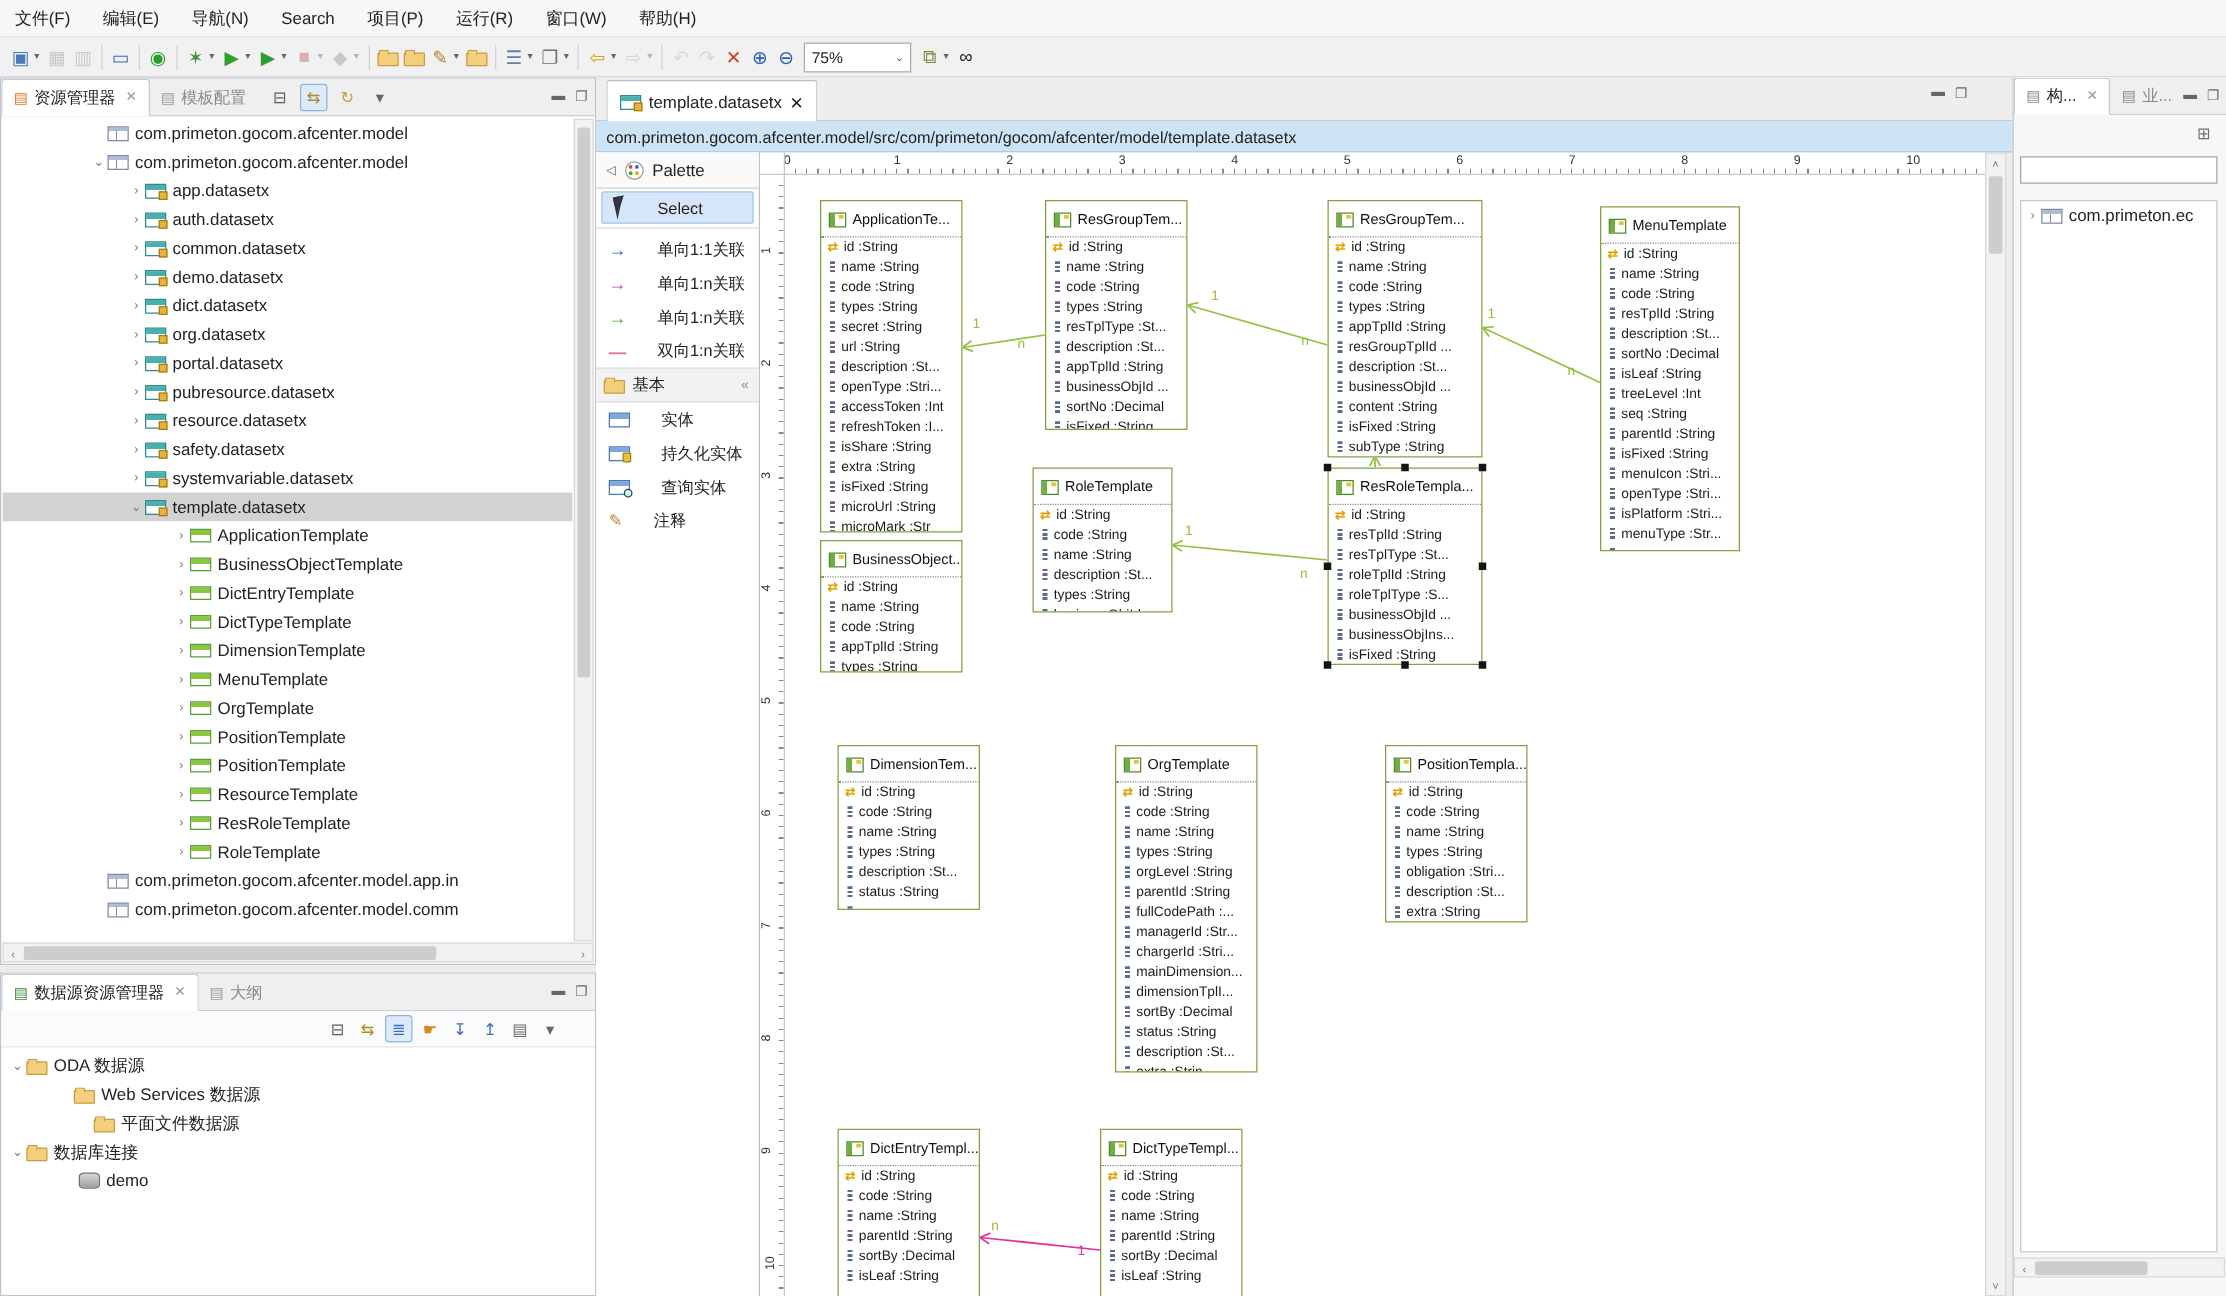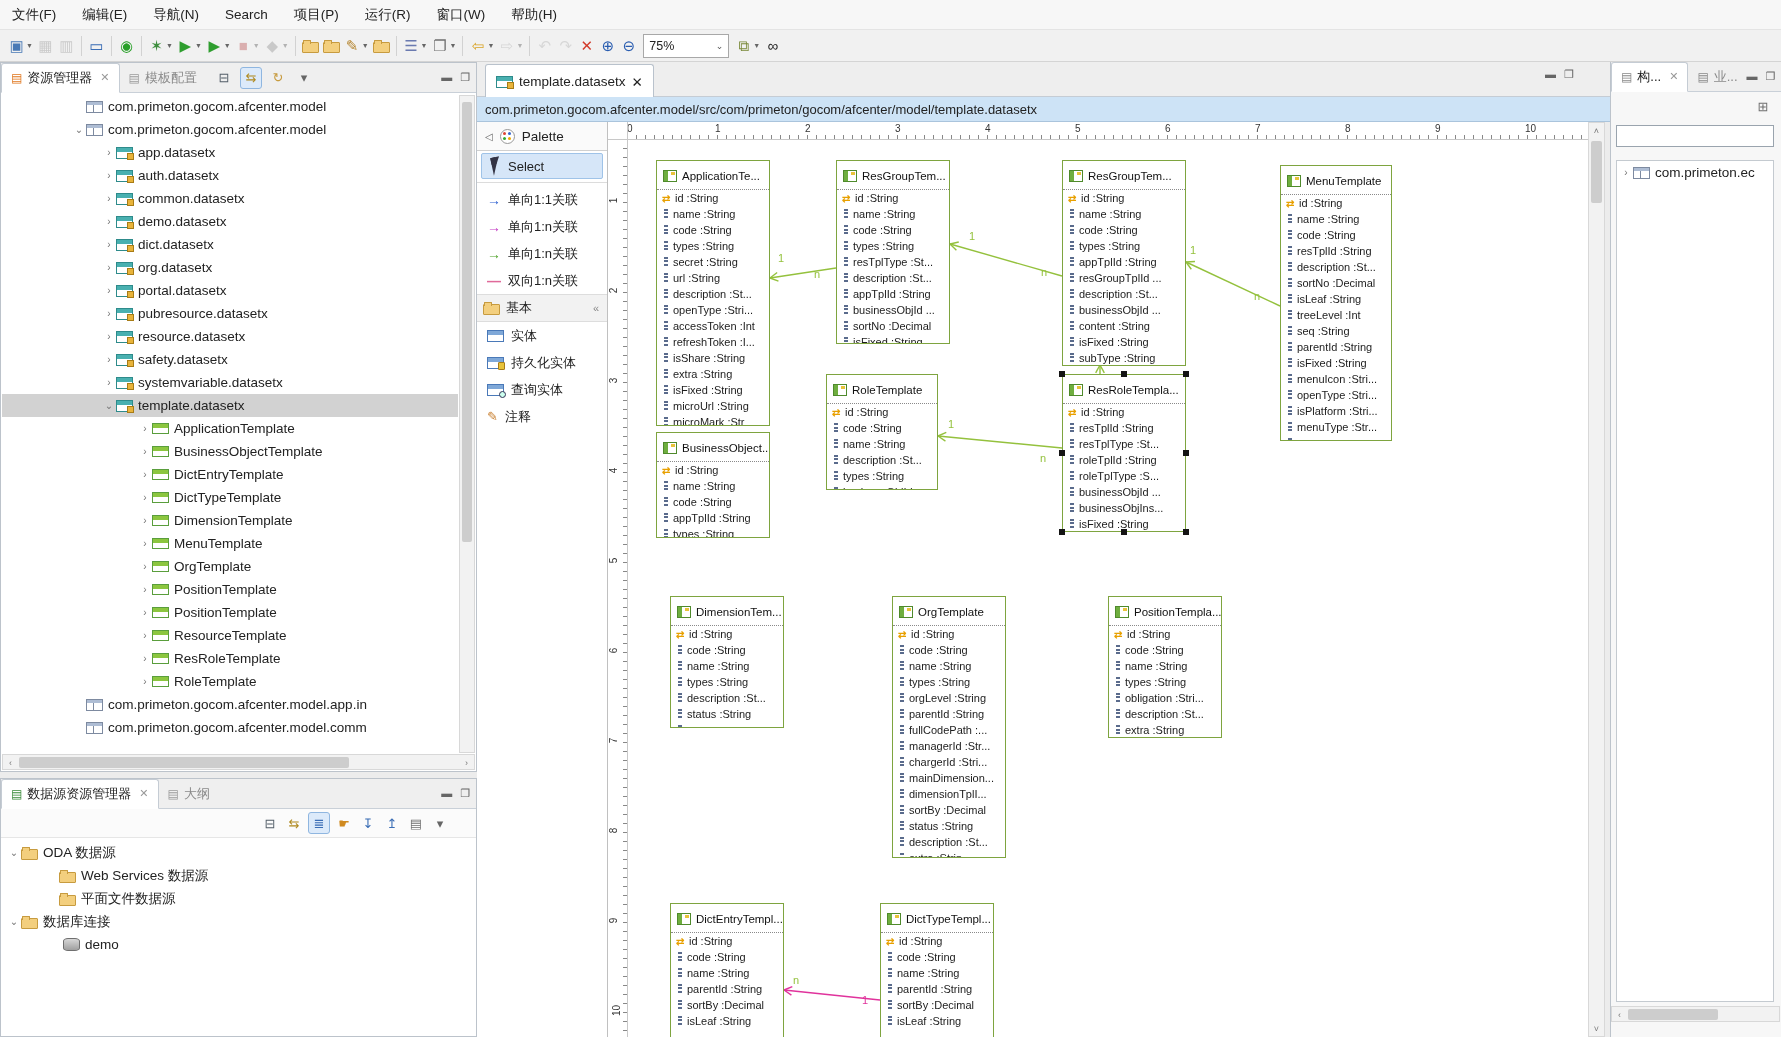--- a/index.html
+++ b/index.html
@@ -54,21 +54,21 @@
   #etabrow{left:477px;top:62px;width:1133px;height:35px;background:#eeeeee;border-bottom:1px solid #c5ccd4;box-sizing:border-box}
   #etab{left:485px;top:64px;height:33px;background:#fff;border:1px solid #b9c2cc;border-bottom:none;
         border-radius:3px 3px 0 0;display:flex;align-items:center;gap:6px;padding:0 10px;font-size:13.5px}
   #ebread{left:477px;top:97px;width:1133px;height:25px;background:#cde3f6;border-bottom:1px solid #aac4dc;
           display:flex;align-items:center;font-size:13px;padding-left:8px;box-sizing:border-box;white-space:nowrap;overflow:hidden}
   #palette{left:477px;top:122px;width:131px;height:915px;background:#fff;border-right:1px solid #c0c0c0;box-sizing:border-box}
   .phead{height:28px;display:flex;align-items:center;gap:7px;border-bottom:1px solid #d0d0d0;padding-left:8px;font-size:13.5px;background:#fafafa}
   .phead .tri{color:#666;font-size:10px}
   .pdots{width:13px;height:13px;border-radius:50%;border:1px solid #999;position:relative;background:#fff}
   .pdots:before{content:"";position:absolute;left:2px;top:2px;width:3px;height:3px;border-radius:50%;background:#d43;box-shadow:5px 0 0 #36c,0 5px 0 #3a3,5px 5px 0 #ea0}
-  .pitem{display:flex;align-items:center;gap:7px;height:27px;padding-left:10px;font-size:13px}
+  .pitem{display:flex;align-items:center;gap:25px;height:27px;padding-left:10px;font-size:13px}
   .pitem.sel{background:#d6e6f8;border:1px solid #9fc3e8;margin:2px 4px;height:24px;border-radius:2px}
   .psep{height:1px;background:#dcdcdc;margin:3px 0}
   .pgroup{display:flex;align-items:center;gap:6px;height:26px;padding-left:6px;font-size:13px;background:#f2f2f2;border-top:1px solid #ddd;border-bottom:1px solid #ddd}
   .pgroup .coll{margin-left:auto;padding-right:8px;color:#888;font-size:11px}
   .cursor-ic{width:0;height:0;border-left:5px solid #334;border-right:4px solid transparent;border-bottom:11px solid transparent;border-top:7px solid #334;transform:rotate(-12deg)}
   .parrow{font-size:14px;font-weight:bold}
   
   #corner{left:608px;top:122px;width:20px;height:18px;background:#fff;border-right:1px solid #c8c8c8;border-bottom:1px solid #c8c8c8;box-sizing:border-box}
   #hruler{left:628px;top:122px;width:960px;height:18px;background:#fff;border-bottom:1px solid #c8c8c8;box-sizing:border-box;
           overflow:hidden}
@@ -422,21 +422,21 @@
       <div class="trow" style="padding-left: 6px;">
         <span class="arr">⌄</span>
         <span class="ic i-folder"></span>
         <span class="lbl">ODA 数据源</span>
       </div>
       <div class="trow" style="padding-left: 44px;">
         <span class="arr"></span>
         <span class="ic i-folder"></span>
         <span class="lbl">Web Services 数据源</span>
       </div>
-      <div class="trow" style="padding-left: 44px;">
+      <div class="trow" style="padding-left: 60px;">
         <span class="arr"></span>
         <span class="ic i-folder"></span>
         <span class="lbl">平面文件数据源</span>
       </div>
       <div class="trow" style="padding-left: 6px;">
         <span class="arr">⌄</span>
         <span class="ic i-folder"></span>
         <span class="lbl">数据库连接</span>
       </div>
       <div class="trow" style="padding-left: 48px;">

